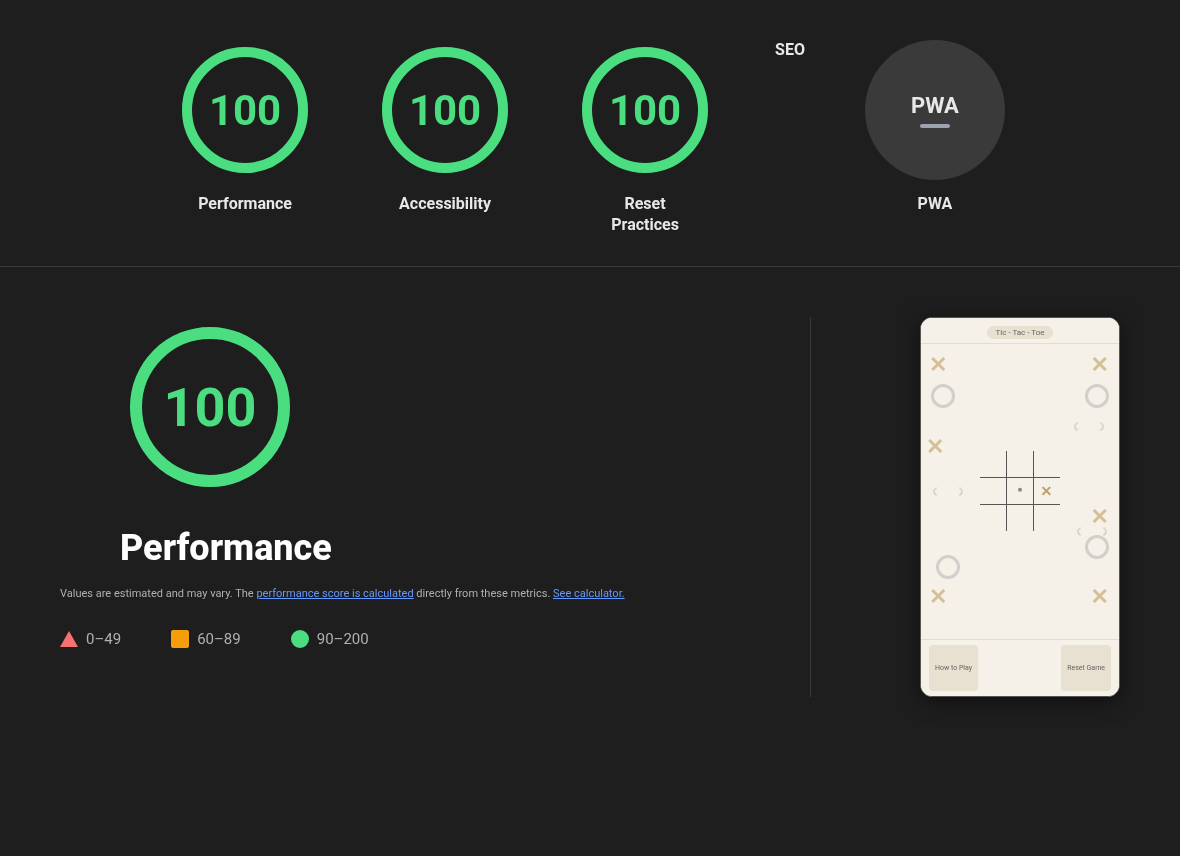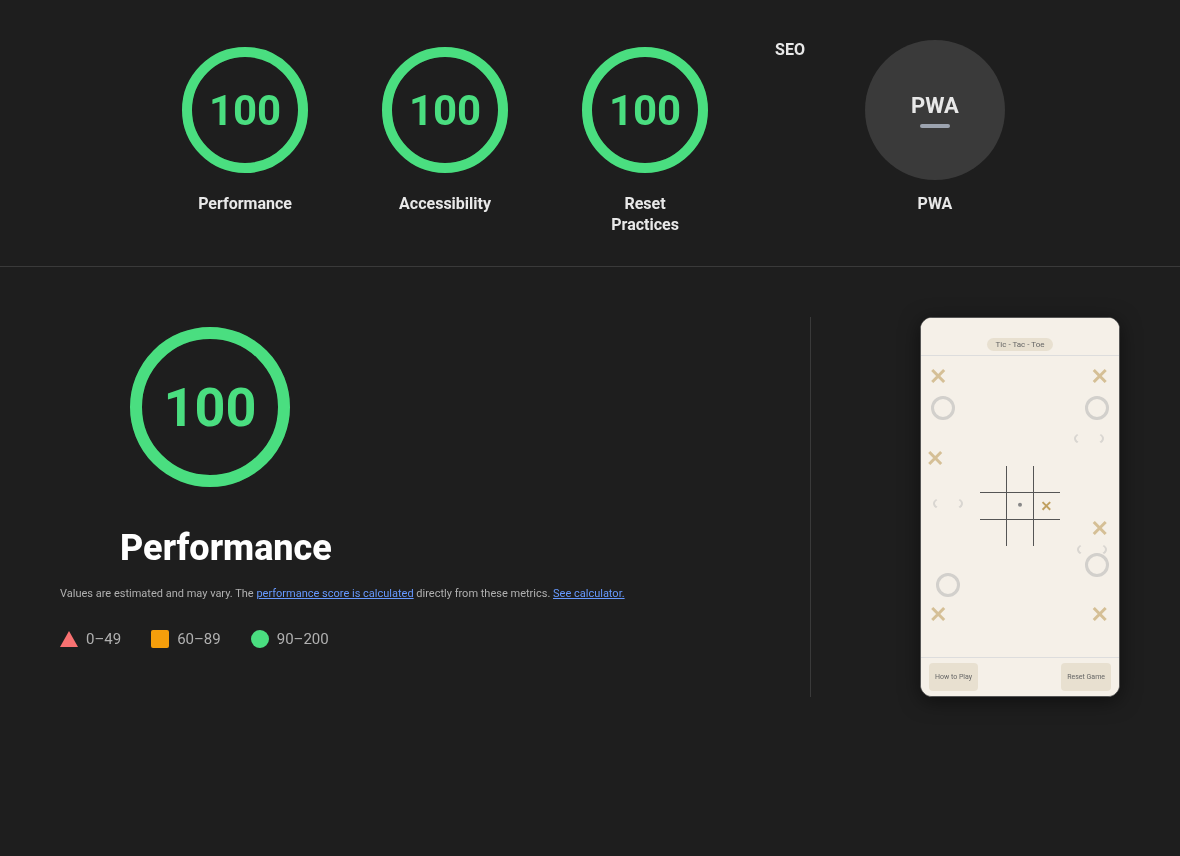--- a/index.html
+++ b/index.html
@@ -148,21 +148,21 @@
     }
 
     .description a {
       color: #6699ff;
       text-decoration: underline;
     }
 
     .legend {
       display: flex;
       align-items: center;
-      gap: 30px;
+      gap: 50px;
       margin-top: 28px;
       margin-left: 0;
     }
 
     .legend-item {
       display: flex;
       align-items: center;
       gap: 8px;
       font-size: 15px;
       color: #b0b0b0;
@@ -222,21 +222,21 @@
       width: 100%;
       height: 100%;
       background-color: #f5f0e8;
       position: relative;
       display: flex;
       flex-direction: column;
     }
 
     .screenshot-header {
       background-color: #f5f0e8;
-      padding: 20px 10px 4px;
+      padding: 8px 10px 4px;
       border-bottom: 1px solid #ddd;
       display: flex;
       align-items: center;
       justify-content: center;
     }
 
     .screenshot-title {
       font-size: 8px;
       color: #666;
       background-color: #e8e0d0;
@@ -337,21 +337,21 @@
       padding: 5px 8px;
       display: flex;
       justify-content: space-between;
       border-top: 1px solid #ddd;
     }
 
     .footer-btn {
       font-size: 7px;
       color: #666;
       background-color: #e8e0d0;
-      padding: 10px 6px;
+      padding: 19px 6px;
       border-radius: 4px;
     }
   </style>
 </head>
 <body>
 
 <div class="top-section">
 
   <div class="score-item">
     <div class="score-circle-container">

